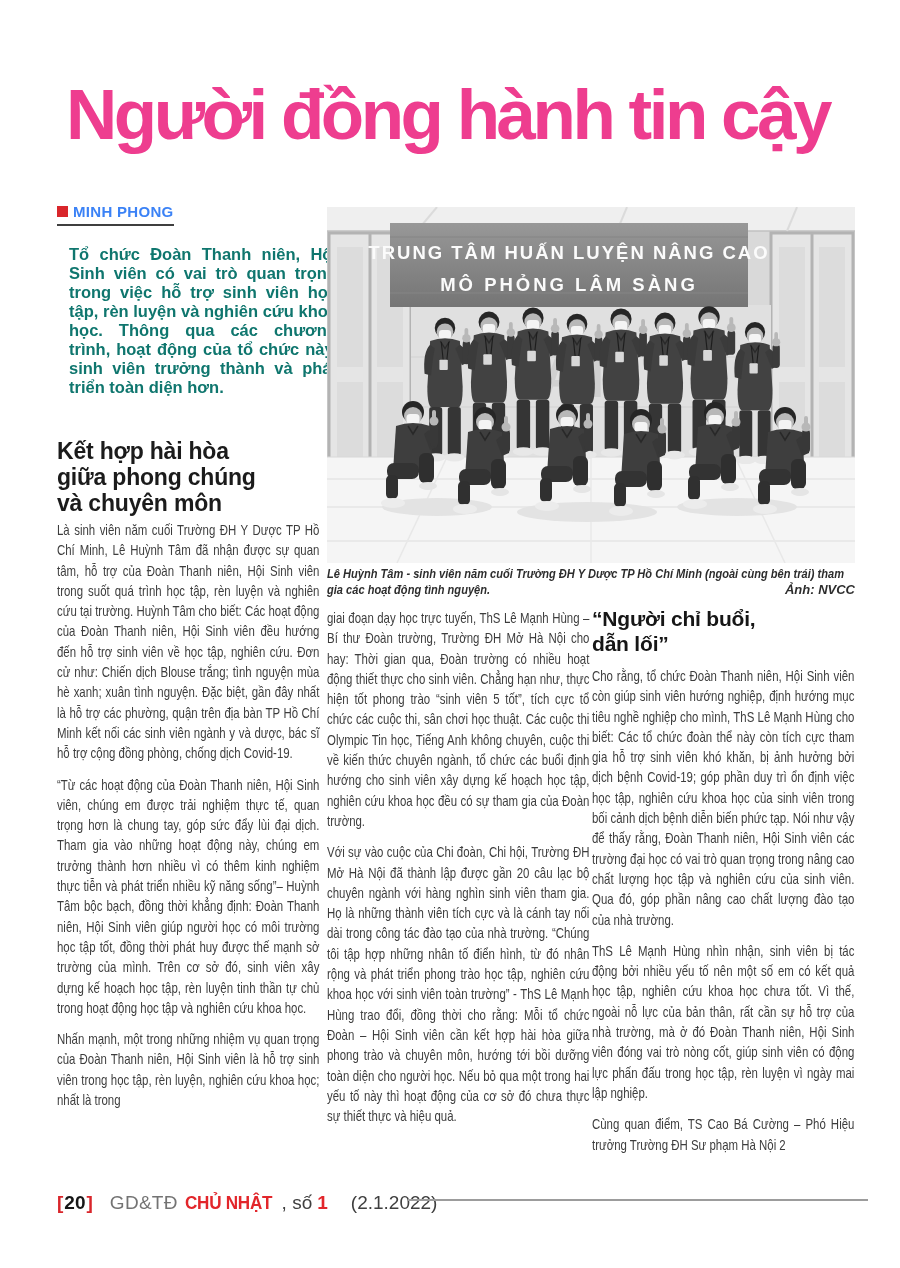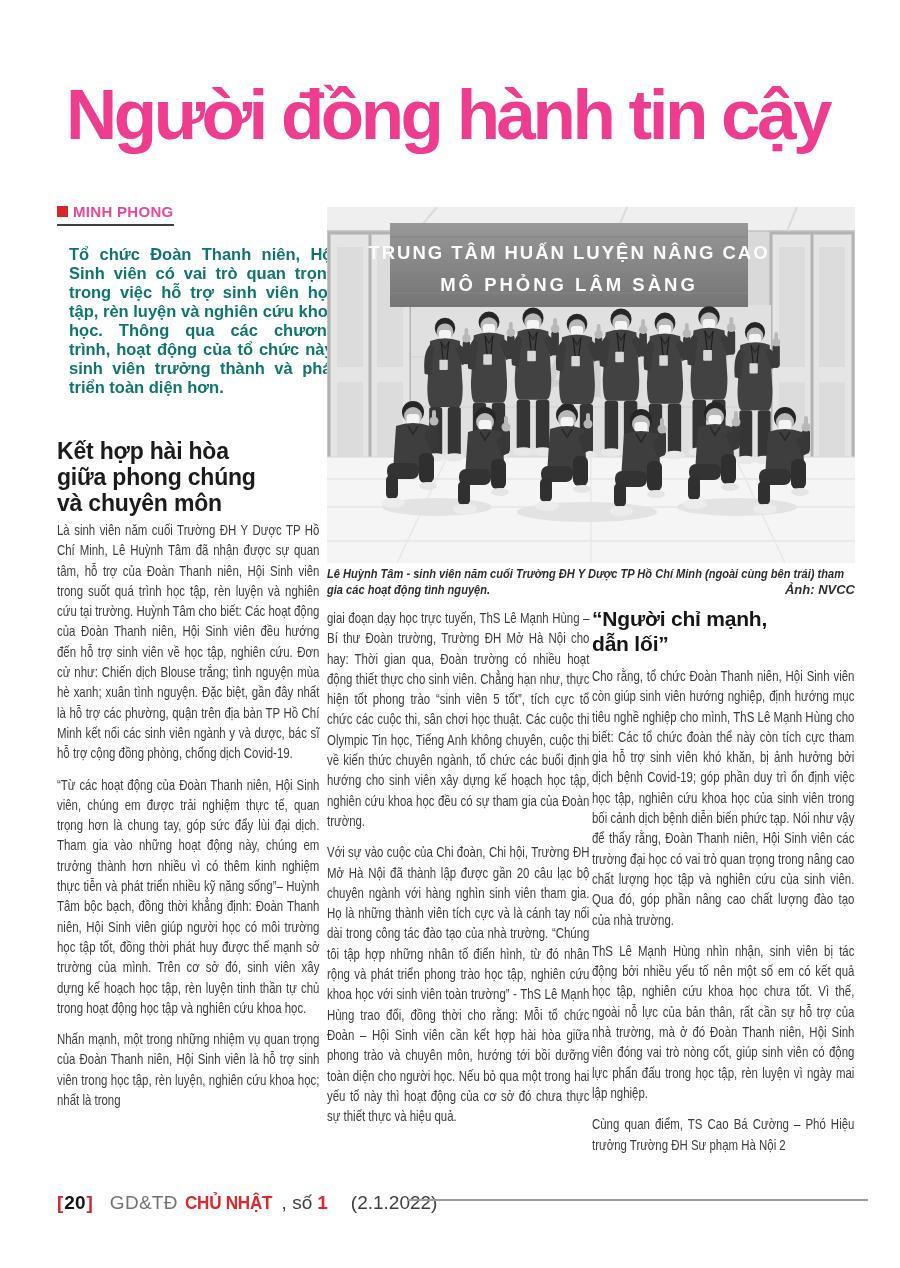--- a/index.html
+++ b/index.html
@@ -13,21 +13,21 @@
     position:absolute;left:66px;top:78px;margin:0;white-space:nowrap;
     font-size:71px;font-weight:bold;letter-spacing:-3.5px;line-height:1.05;
     color:#ee3d8f;
   }
 
   .byline{
     position:absolute;left:57px;top:203px;display:flex;align-items:center;gap:5px;
     border-bottom:2px solid #3f3f3f;padding-bottom:4px;
   }
   .byline-square{width:11px;height:11px;background:#d9262b;}
-  .byline-name{font-size:15px;font-weight:bold;color:#ec4899;letter-spacing:.3px;}
+  .byline-name{font-size:15px;font-weight:bold;color:#3b82f6;letter-spacing:.3px;}
 
   .intro{
     position:absolute;left:57px;top:233px;width:268px;margin:12px;
     font-size:16.5px;font-weight:bold;line-height:19px;color:#0f766e;
     text-align:justify;
   }
 
   .sec1{
     position:absolute;left:57px;top:438px;margin:0;
     font-size:23px;font-weight:bold;line-height:26px;color:#1b1b1b;
@@ -223,21 +223,21 @@
   </div>
 
   <div class="col col-mid">
     <div class="cond">
       <p>giai đoạn dạy học trực tuyến, ThS Lê Mạnh Hùng – Bí thư Đoàn trường, Trường ĐH Mở Hà Nội cho hay: Thời gian qua, Đoàn trường có nhiều hoạt động thiết thực cho sinh viên. Chẳng hạn như, thực hiện tốt phong trào “sinh viên 5 tốt”, tích cực tổ chức các cuộc thi, sân chơi học thuật. Các cuộc thi Olympic Tin học, Tiếng Anh không chuyên, cuộc thi về kiến thức chuyên ngành, tổ chức các buổi định hướng cho sinh viên xây dựng kế hoạch học tập, nghiên cứu khoa học đều có sự tham gia của Đoàn trường.</p>
       <p>Với sự vào cuộc của Chi đoàn, Chi hội, Trường ĐH Mở Hà Nội đã thành lập được gần 20 câu lạc bộ chuyên ngành với hàng nghìn sinh viên tham gia. Họ là những thành viên tích cực và là cánh tay nối dài trong công tác đào tạo của nhà trường. “Chúng tôi tập hợp những nhân tố điển hình, từ đó nhân rộng và phát triển phong trào học tập, nghiên cứu khoa học với sinh viên toàn trường” - ThS Lê Mạnh Hùng trao đổi, đồng thời cho rằng: Mỗi tổ chức Đoàn – Hội Sinh viên cần kết hợp hài hòa giữa phong trào và chuyên môn, hướng tới bồi dưỡng toàn diện cho người học. Nếu bỏ qua một trong hai yếu tố này thì hoạt động của cơ sở đó chưa thực sự thiết thực và hiệu quả.</p>
     </div>
   </div>
 
   <div class="col col-right">
-    <h2 class="sec2">“Người chỉ mạnh,
+    <h2 class="sec2">“Người chỉ buổi,
 dẫn lối”</h2>
     <div class="cond">
       <p>Cho rằng, tổ chức Đoàn Thanh niên, Hội Sinh viên còn giúp sinh viên hướng nghiệp, định hướng mục tiêu nghề nghiệp cho mình, ThS Lê Mạnh Hùng cho biết: Các tổ chức đoàn thể này còn tích cực tham gia hỗ trợ sinh viên khó khăn, bị ảnh hưởng bởi dịch bệnh Covid-19; góp phần duy trì ổn định việc học tập, nghiên cứu khoa học của sinh viên trong bối cảnh dịch bệnh diễn biến phức tạp. Nói như vậy để thấy rằng, Đoàn Thanh niên, Hội Sinh viên các trường đại học có vai trò quan trọng trong nâng cao chất lượng học tập và nghiên cứu của sinh viên. Qua đó, góp phần nâng cao chất lượng đào tạo của nhà trường.</p>
       <p>ThS Lê Mạnh Hùng nhìn nhận, sinh viên bị tác động bởi nhiều yếu tố nên một số em có kết quả học tập, nghiên cứu khoa học chưa tốt. Vì thế, ngoài nỗ lực của bản thân, rất cần sự hỗ trợ của nhà trường, mà ở đó Đoàn Thanh niên, Hội Sinh viên đóng vai trò nòng cốt, giúp sinh viên có động lực phấn đấu trong học tập, rèn luyện vì ngày mai lập nghiệp.</p>
       <p>Cùng quan điểm, TS Cao Bá Cường – Phó Hiệu trưởng Trường ĐH Sư phạm Hà Nội 2</p>
     </div>
   </div>
 
   <div class="footer">
     <span class="fbracket">[</span>

